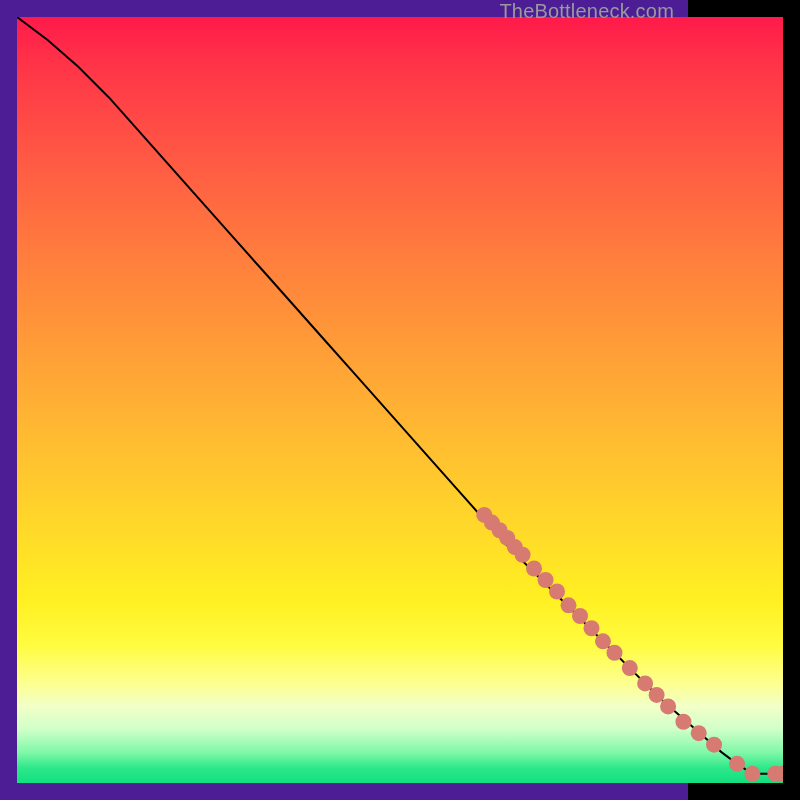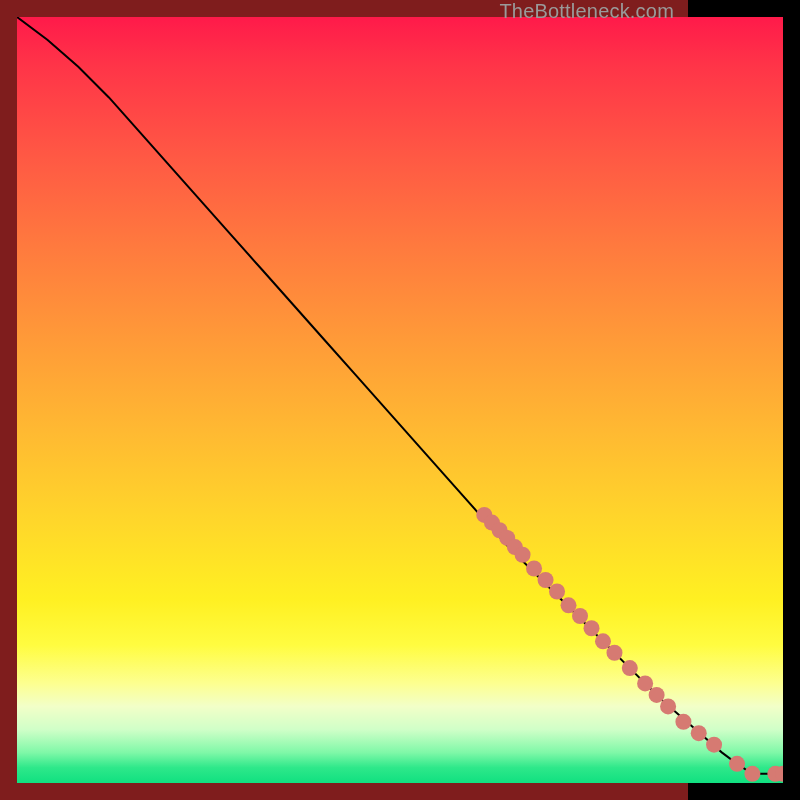--- a/index.html
+++ b/index.html
@@ -7,21 +7,21 @@
     width: 800px;
     height: 800px;
     background: #000;
     position: relative;
     font-family: Arial, Helvetica, sans-serif;
   }
   .outer {
     position: absolute;
     top: 0; left: 0;
     width: 688px; height: 800px;
-    background: #7f1d1d;
+    background: #4c1d95;
   }
   .plot {
     position: absolute;
     left: 17px;
     top: 17px;
     width: 766px;
     height: 766px;
     overflow: hidden;
   }
   .gradient {

